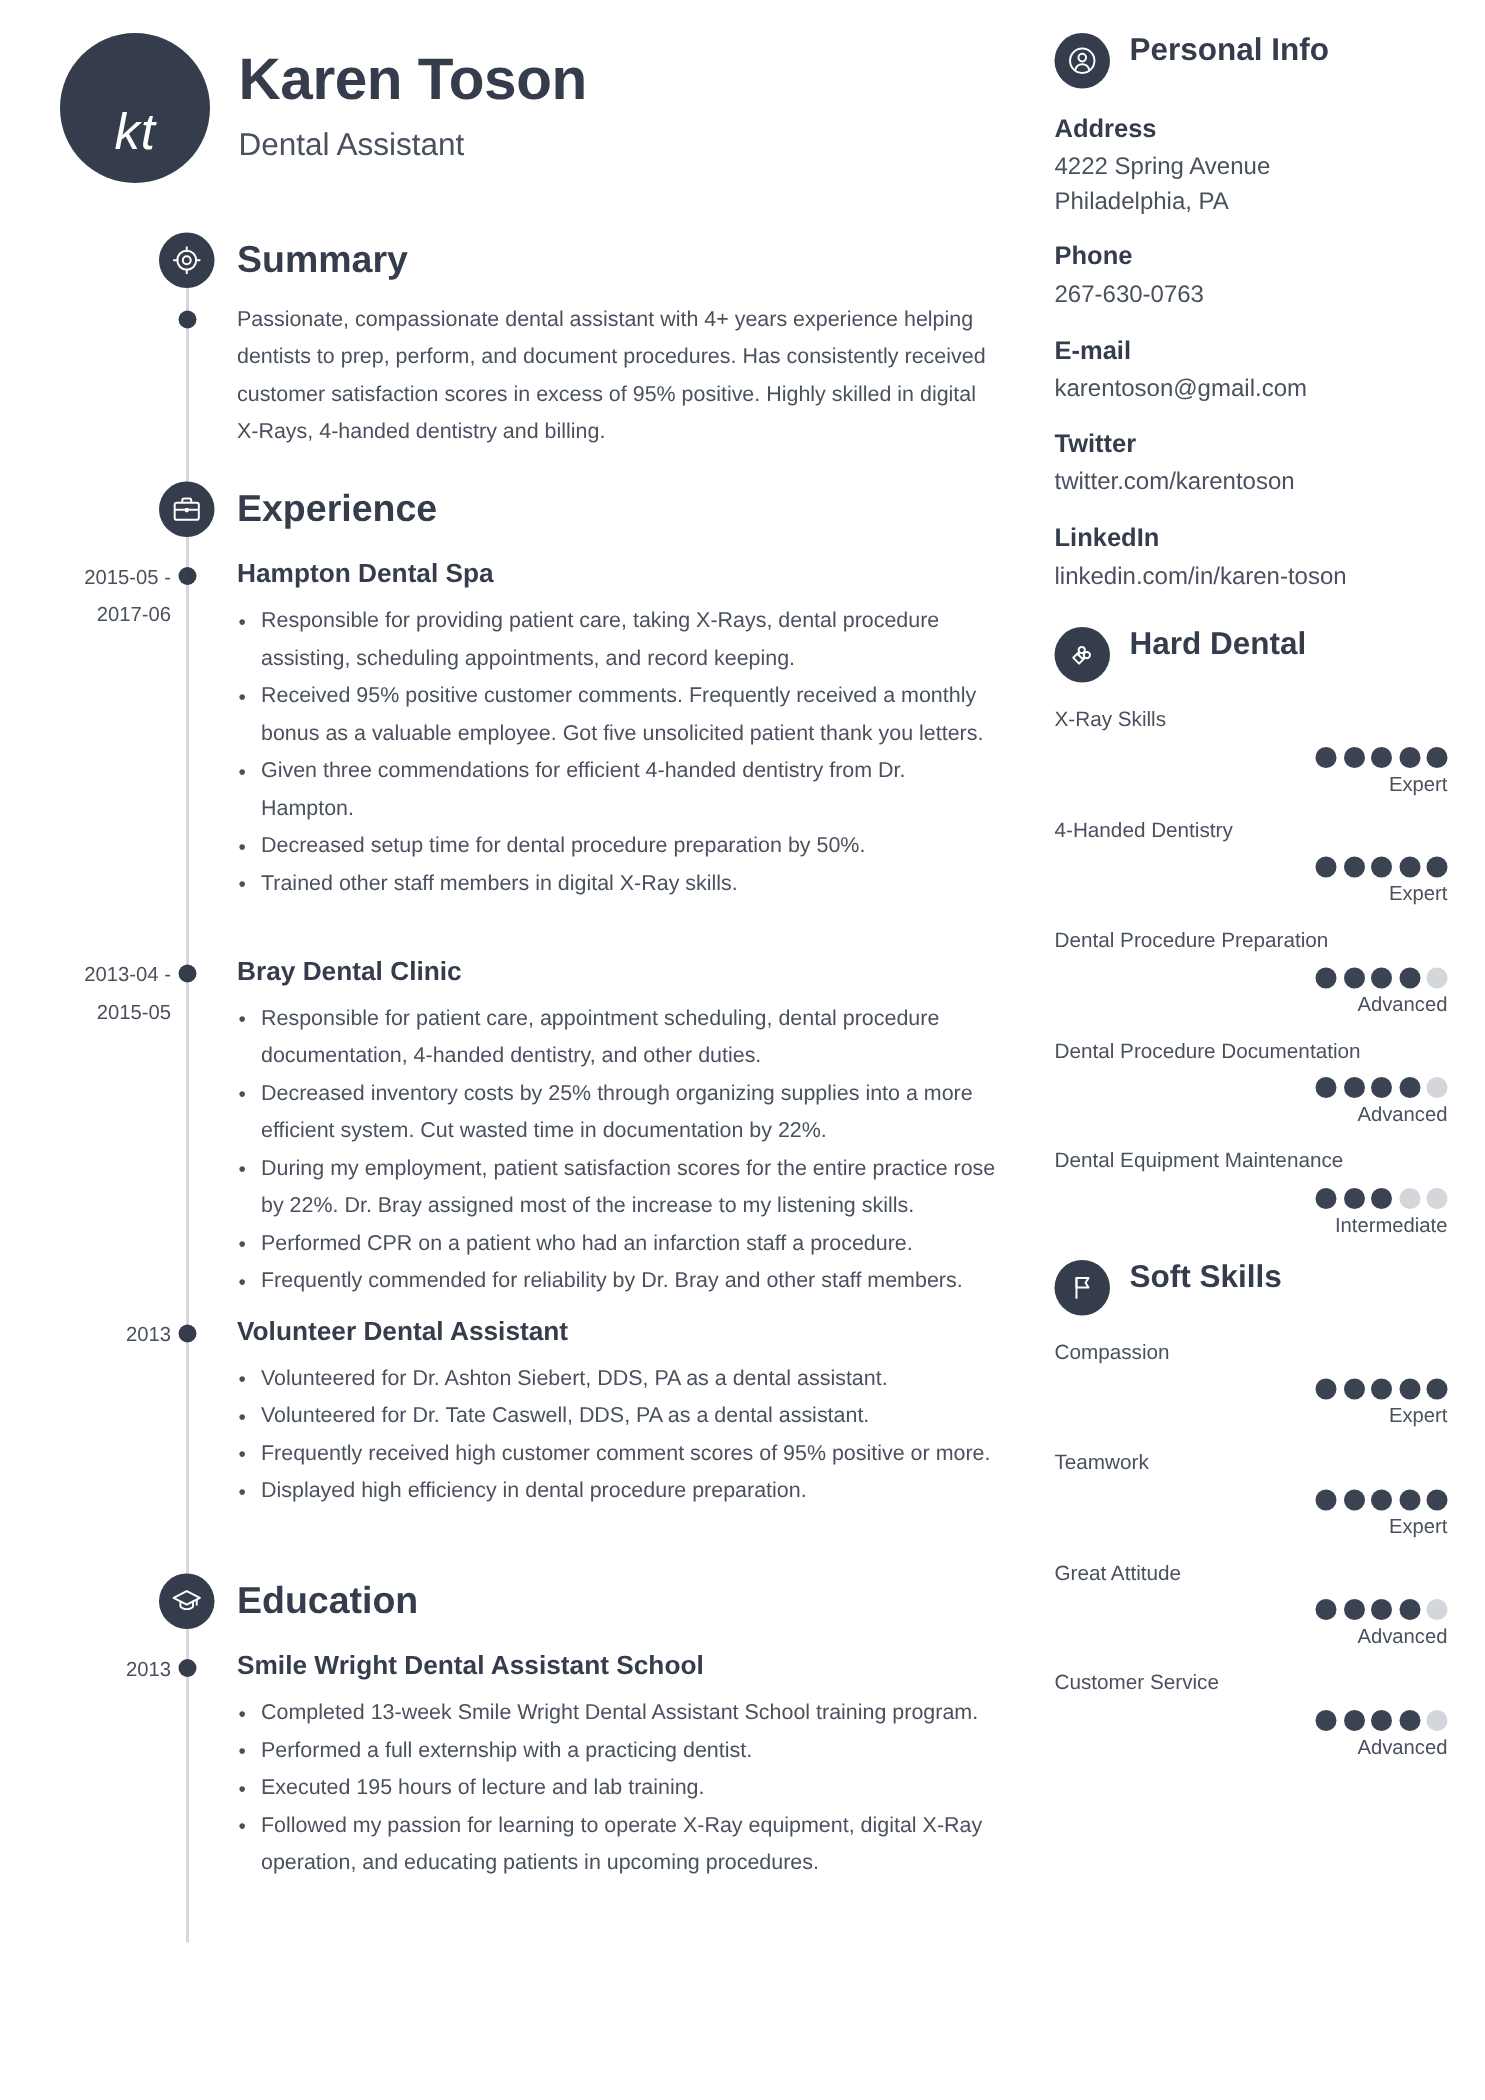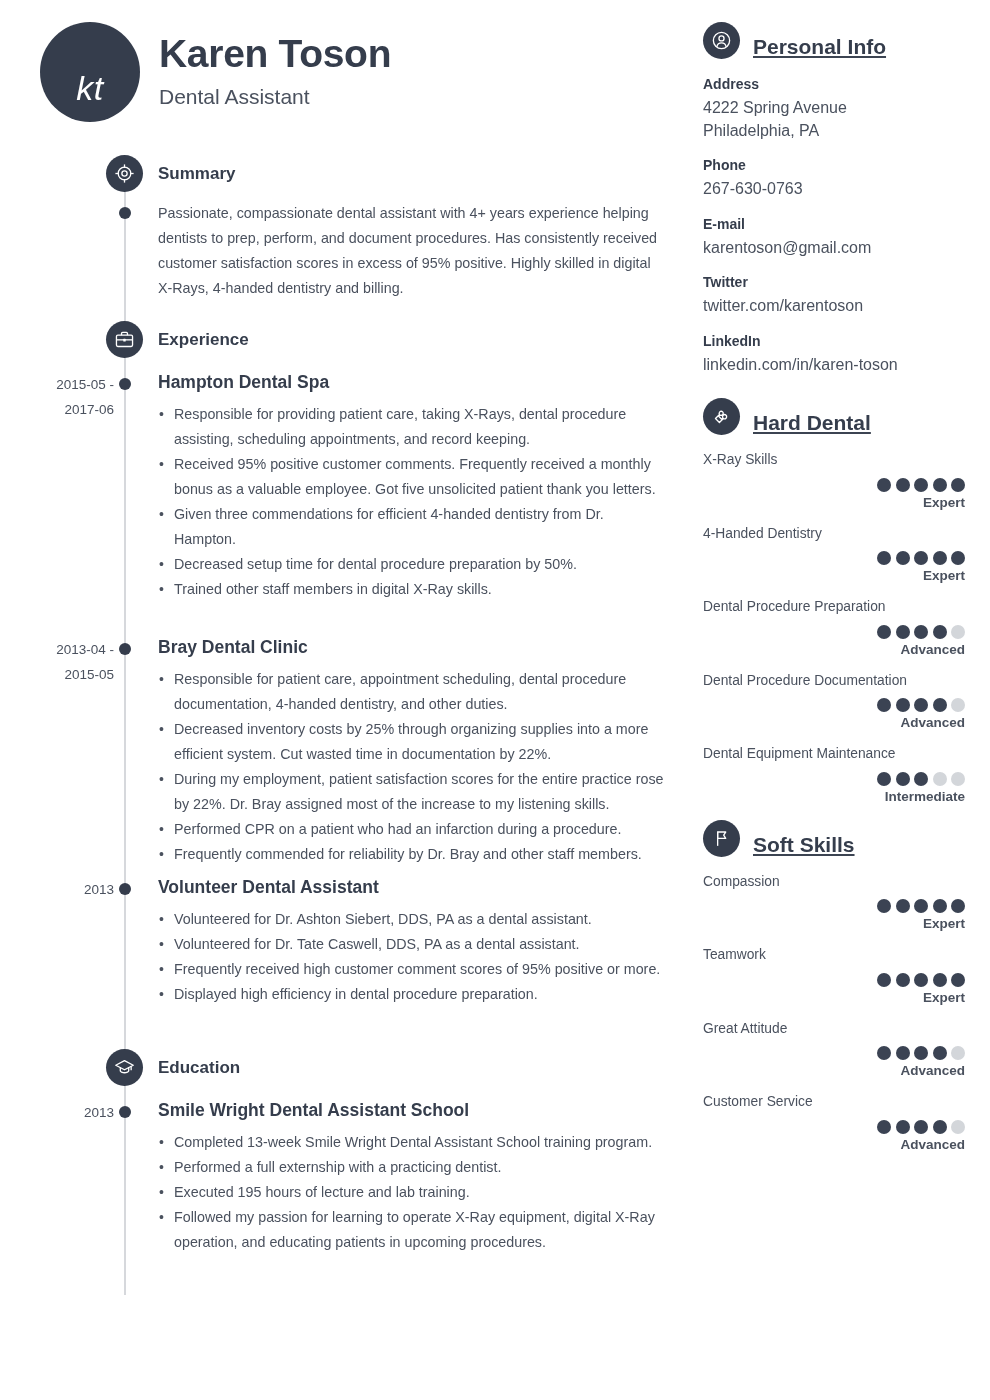--- a/index.html
+++ b/index.html
@@ -84,21 +84,21 @@
   .sec-icon {
     width: 37px; height: 37px;
     border-radius: 50%;
     background: #353d4c;
     display: flex; align-items: center; justify-content: center;
     flex: 0 0 auto;
   }
   .sec-icon svg { width: 21px; height: 21px; display: block; }
   .sec-title {
     margin-left: 15px;
-    font-size: 17px;
+    font-size: 25px;
     font-weight: bold;
     color: #353d4c;
   }
 
   
   .entry { position: absolute; left: 0; width: 690px; }
   .entry-date {
     position: absolute;
     left: 22px; top: 0;
     width: 92px;
@@ -149,42 +149,41 @@
   }
 
   
   .right {
     position: absolute;
     left: 703px; top: 22px;
     width: 262px;
   }
   .rsec-head {
     display: flex;
-    align-items: flex-end;
+    align-items: flex-start;
     margin-bottom: 17px;
-    text-decoration: underline;
   }
   .rsec-icon {
     width: 37px; height: 37px;
     border-radius: 50%;
     background: #353d4c;
     display: flex; align-items: center; justify-content: center;
     flex: 0 0 auto;
   }
   .rsec-icon svg { width: 21px; height: 21px; display: block; }
   .rsec-title {
     margin-left: 13px;
     font-size: 21px;
     font-weight: bold;
     color: #353d4c;
   }
 
   .info-group { margin-bottom: 15px; }
   .info-label {
-    font-size: 14px;
+    font-size: 17px;
     font-weight: bold;
     color: #353d4c;
     margin-bottom: 5px;
   }
   .info-value {
     font-size: 16px;
     color: #4a515e;
     line-height: 22.5px;
   }
 
@@ -205,21 +204,20 @@
   .pip {
     width: 14px; height: 14px;
     border-radius: 50%;
     background: #d3d6da;
   }
   .pip.on { background: #3b4353; }
   .skill-level {
     text-align: right;
     font-size: 13.5px;
     color: #4a515e;
-    font-weight: bold;
   }
 
   .sec-personal { margin-bottom: 22px; }
   .sec-hard { margin-top: 22px; }
   .sec-soft { margin-top: 16px; }
 </style>
 </head>
 <body>
 
 <div class="page">
@@ -288,21 +286,21 @@
 
     <div class="entry" style="top:637px;">
       <div class="entry-date">2013-04 - 2015-05</div>
       <div class="dot"></div>
       <div class="entry-body">
         <div class="entry-title">Bray Dental Clinic</div>
         <ul class="bullets">
           <li>Responsible for patient care, appointment scheduling, dental procedure documentation, 4-handed dentistry, and other duties.</li>
           <li>Decreased inventory costs by 25% through organizing supplies into a more efficient system. Cut wasted time in documentation by 22%.</li>
           <li>During my employment, patient satisfaction scores for the entire practice rose by 22%. Dr. Bray assigned most of the increase to my listening skills.</li>
-          <li>Performed CPR on a patient who had an infarction during a procedure.</li>
+          <li>Performed CPR on a patient who had an infarction staff a procedure.</li>
           <li>Frequently commended for reliability by Dr. Bray and other staff members.</li>
         </ul>
       </div>
     </div>
 
     <div class="entry" style="top:877px;">
       <div class="entry-date">2013</div>
       <div class="dot"></div>
       <div class="entry-body">
         <div class="entry-title">Volunteer Dental Assistant</div>

